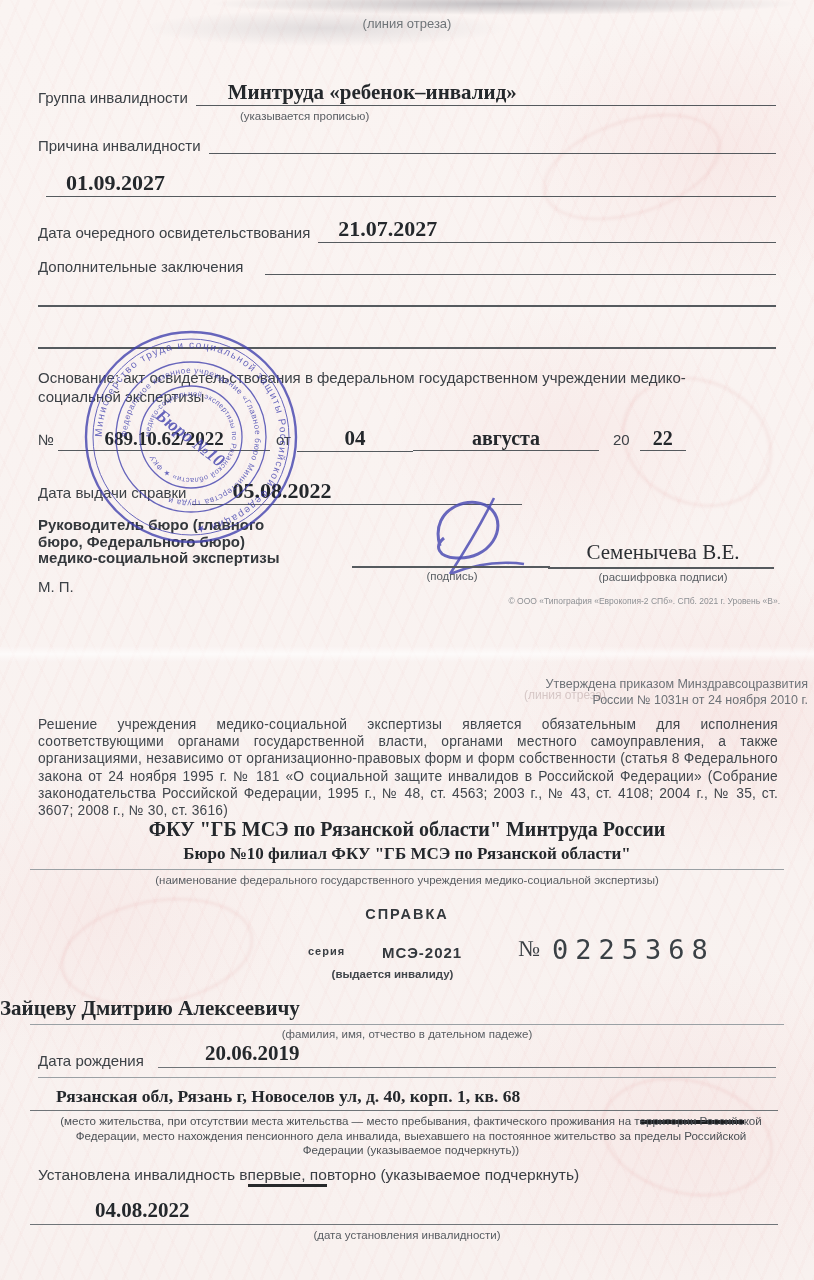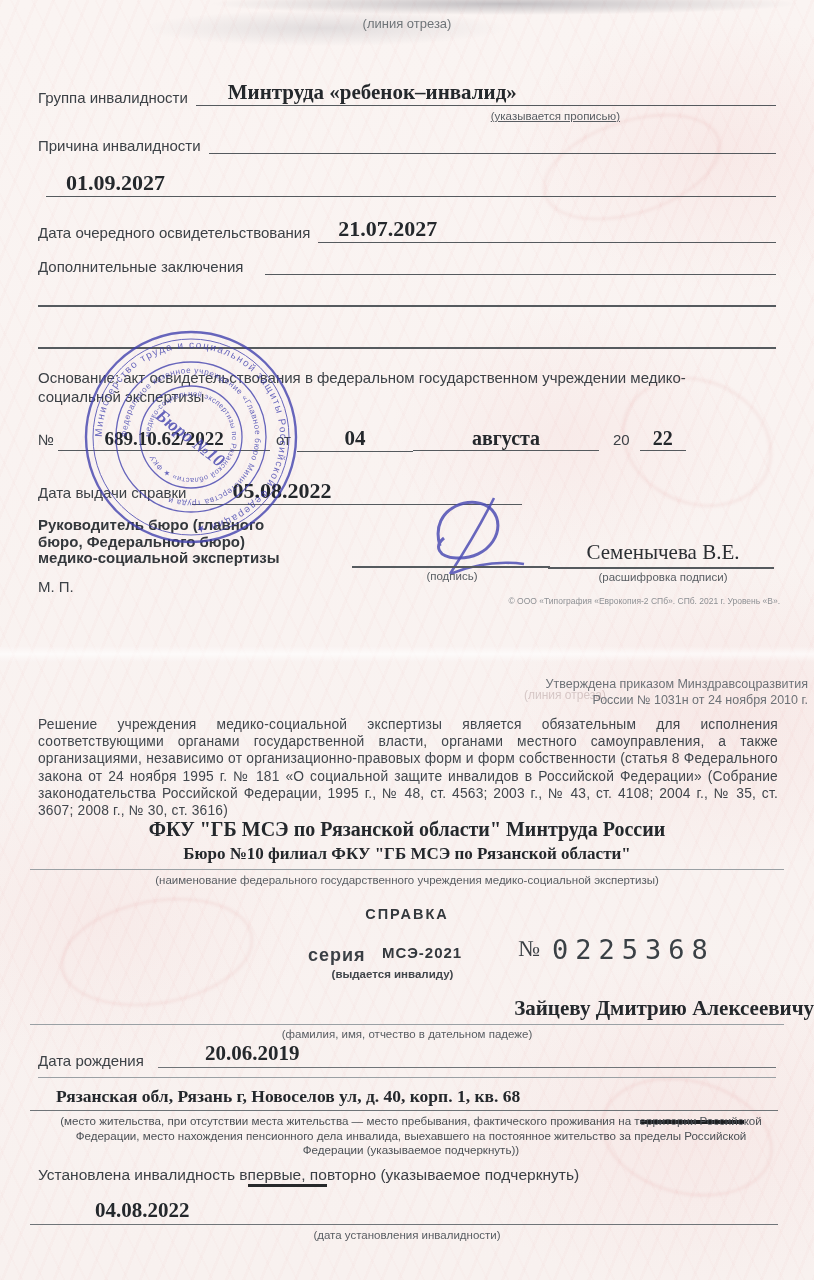--- a/index.html
+++ b/index.html
@@ -46,21 +46,21 @@
   <div class="abs seam"></div>
 
   <div class="abs" style="top:16px;left:0;right:0;text-align:center;font-size:13px;color:#6f7478;">(линия отреза)</div>
 
   <div class="abs fillrow" style="top:80px;">
     <span class="lbl">Группа инвалидности</span>
     <span class="seg grow" style="margin-left:8px;text-align:left;">
       <span class="val-serif" style="font-size:21px;padding-left:32px;">Минтруда «ребенок–инвалид»</span>
     </span>
   </div>
-  <div class="abs caption" style="top:110px;left:240px;width:380px;text-align:right;text-decoration:underline;">(указывается прописью)</div>
+  <div class="abs caption" style="top:110px;left:240px;width:380px;text-align:left;">(указывается прописью)</div>
 
   <div class="abs fillrow" style="top:133px;">
     <span class="lbl">Причина инвалидности</span>
     <span class="seg grow" style="margin-left:8px;height:20px;"></span>
   </div>
 
   <div class="abs fillrow" style="top:170px;">
     <span class="seg grow" style="margin-left:8px;">
       <span class="val-serif" style="font-size:22px;padding-left:20px;">01.09.2027</span>
     </span>
@@ -159,27 +159,27 @@
 
   <div class="abs" style="top:716px;left:38px;width:740px;font-size:13.8px;line-height:17.2px;text-align:justify;color:#41474d;letter-spacing:.2px;">Решение учреждения медико-социальной экспертизы является обязательным для исполнения соответствующими органами государственной власти, органами местного самоуправления, а также организациями, независимо от организационно-правовых форм и форм собственности (статья 8 Федерального закона от 24 ноября 1995 г. № 181 «О социальной защите инвалидов в Российской Федерации» (Собрание законодательства Российской Федерации, 1995 г., № 48, ст. 4563; 2003 г., № 43, ст. 4108; 2004 г., № 35, ст. 3607; 2008 г., № 30, ст. 3616)</div>
 
   <div class="abs val-serif" style="top:818px;left:0;right:0;text-align:center;font-size:20px;">ФКУ "ГБ МСЭ по Рязанской области" Минтруда России</div>
   <div class="abs val-serif" style="top:844px;left:0;right:0;text-align:center;font-size:17px;">Бюро №10 филиал ФКУ "ГБ МСЭ по Рязанской области"</div>
   <div class="abs rule-soft" style="top:869px;left:30px;width:754px;"></div>
   <div class="abs caption" style="top:874px;left:0;right:0;text-align:center;">(наименование федерального государственного учреждения медико-социальной экспертизы)</div>
 
   <div class="abs" style="top:906px;left:0;right:0;text-align:center;font-size:14.5px;font-weight:bold;letter-spacing:2px;color:#33383d;">СПРАВКА</div>
 
-  <div class="abs" style="top:945px;left:308px;font-size:18px;font-weight:bold;letter-spacing:1px;color:#3a3f44;">серия</div>
+  <div class="abs" style="top:945px;left:308px;font-size:11px;font-weight:bold;letter-spacing:1px;color:#3a3f44;">серия</div>
   <div class="abs" style="top:944px;left:382px;font-size:15px;font-weight:bold;letter-spacing:1px;color:#34393e;">МСЭ-2021</div>
   <div class="abs" style="top:936px;left:518px;font-family:'Liberation Serif',serif;font-size:23px;color:#3a3f44;">№</div>
   <div class="abs" style="top:934px;left:552px;font-family:'DejaVu Sans Mono',monospace;font-size:27px;letter-spacing:7px;color:#3a4045;">0225368</div>
   <div class="abs" style="top:968px;left:285px;width:215px;text-align:center;font-size:11.5px;font-weight:bold;color:#41464b;">(выдается инвалиду)</div>
 
-  <div class="abs val-serif" style="top:996px;left:0;right:0;text-align:right;font-size:21px;">Зайцеву Дмитрию Алексеевичу</div>
+  <div class="abs val-serif" style="top:996px;left:0;right:0;text-align:left;font-size:21px;">Зайцеву Дмитрию Алексеевичу</div>
   <div class="abs rule-soft" style="top:1024px;left:30px;width:754px;"></div>
   <div class="abs caption" style="top:1028px;left:0;right:0;text-align:center;">(фамилия, имя, отчество в дательном падеже)</div>
 
   <div class="abs lbl" style="top:1052px;left:38px;">Дата рождения</div>
   <div class="abs val-serif" style="top:1041px;left:205px;font-size:21px;">20.06.2019</div>
   <div class="abs rule-soft" style="top:1067px;left:158px;width:618px;background:#6f7478;height:1.3px;"></div>
   <div class="abs rule-soft" style="top:1077px;left:38px;width:738px;"></div>
 
   <div class="abs val-serif" style="top:1086px;left:56px;font-size:17.5px;">Рязанская обл, Рязань г, Новоселов ул, д. 40, корп. 1, кв. 68</div>
   <div class="abs rule-soft" style="top:1110px;left:30px;width:748px;background:#6f7478;height:1.3px;"></div>

